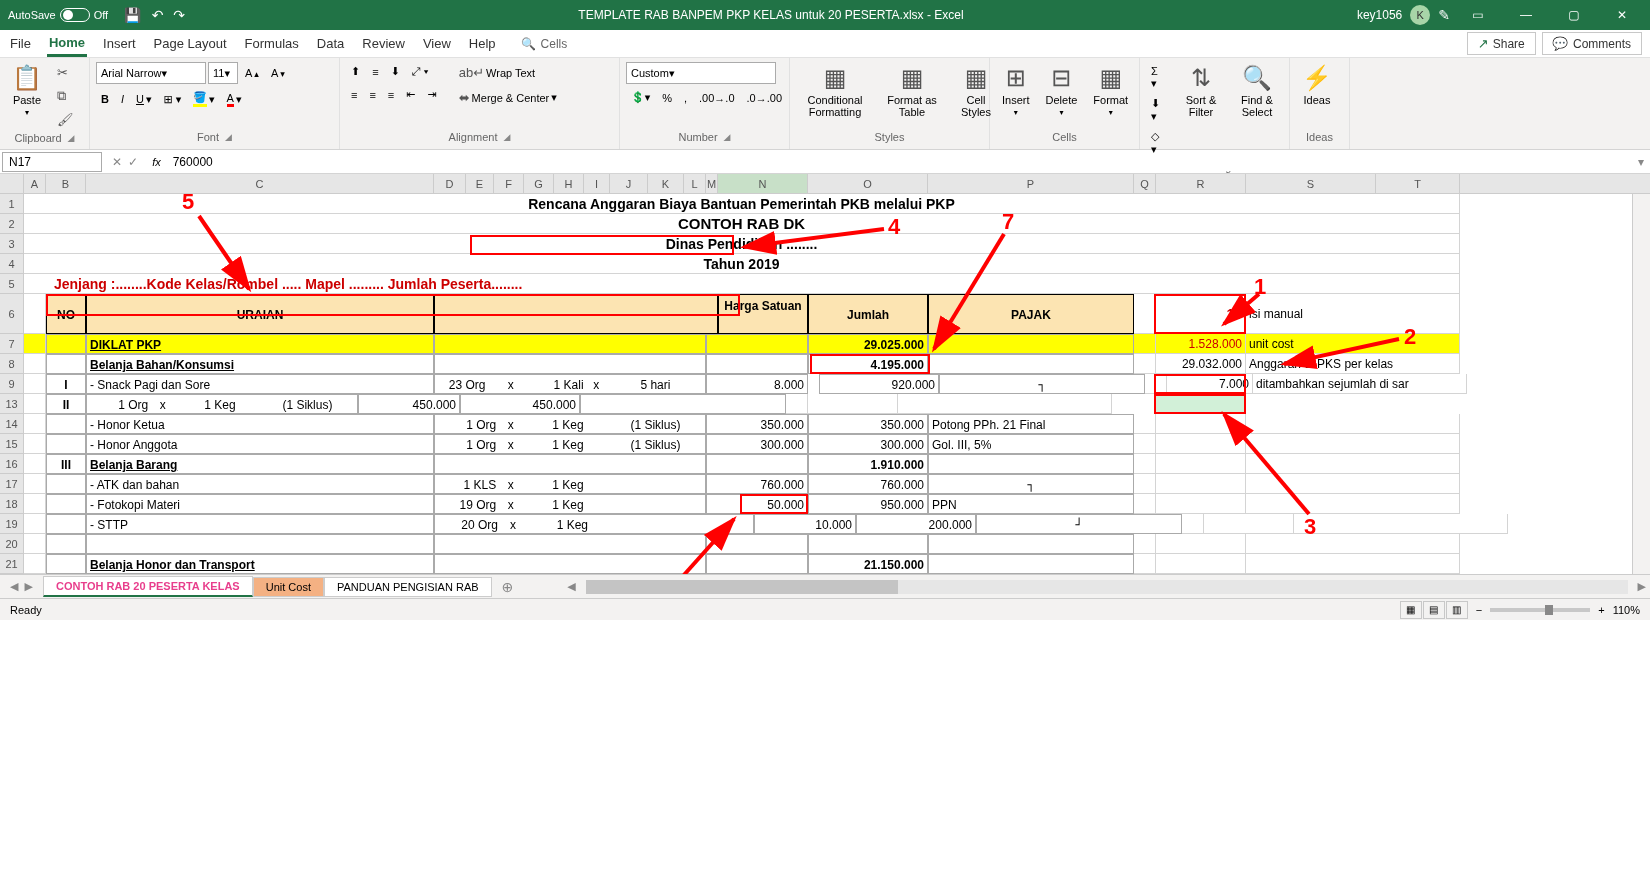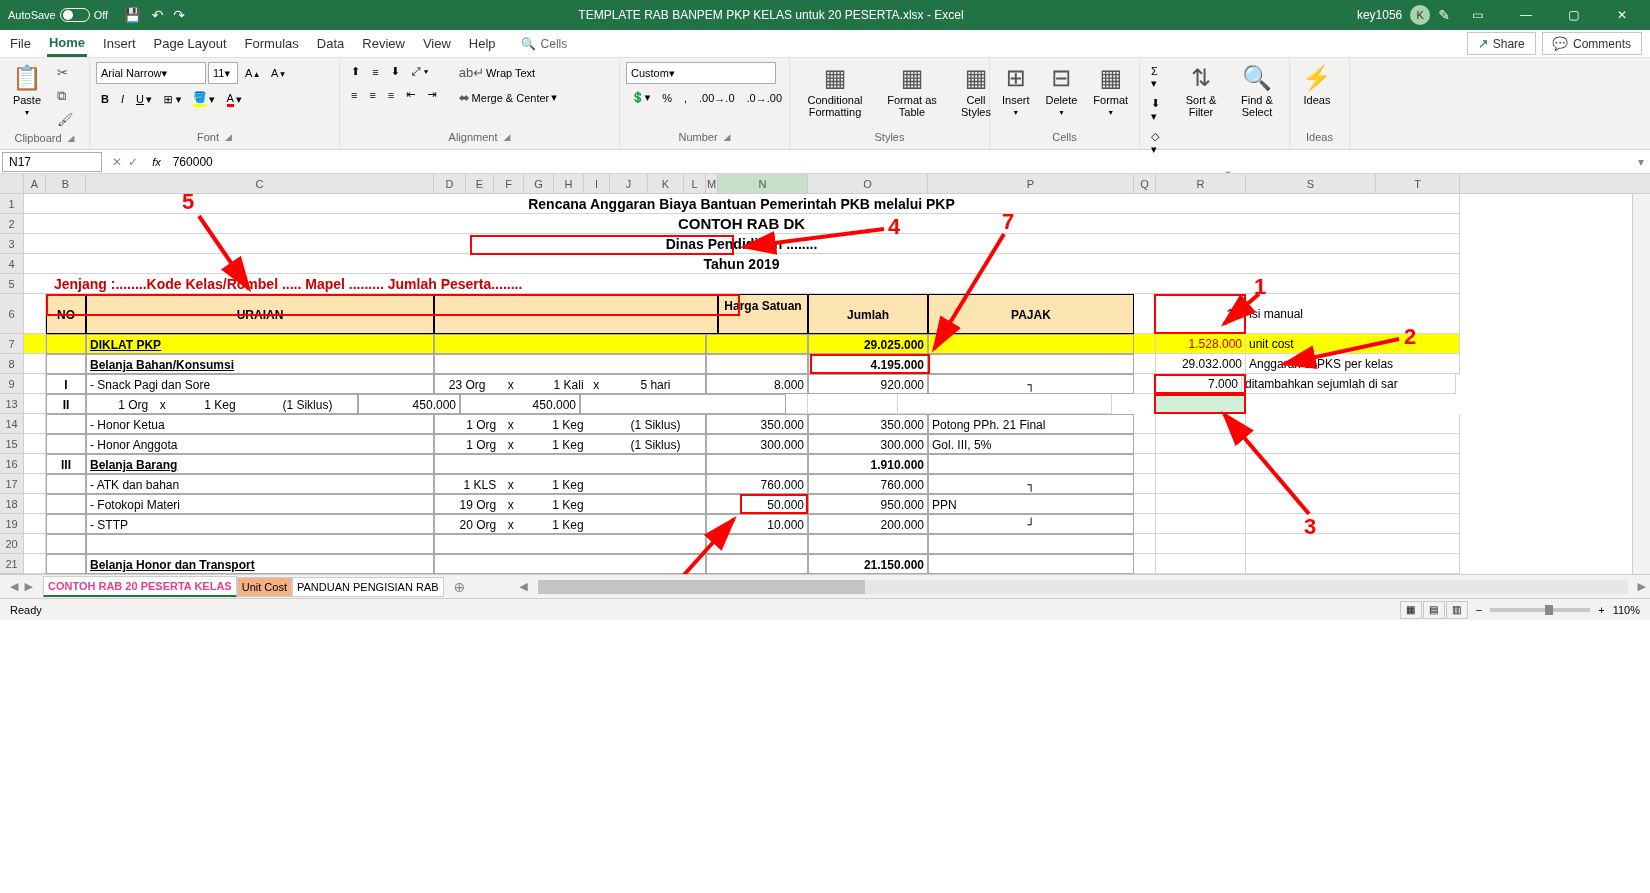--- a/index.html
+++ b/index.html
@@ -65,21 +65,21 @@
 .cell { border-right: 1px solid #d4d4d4; border-bottom: 1px solid #d4d4d4; padding: 0 3px; font-size: 12px; line-height: 20px; overflow: hidden; white-space: nowrap; }
 
 
 .anno-num { position: absolute; color: #f00; font-weight: bold; font-size: 22px; }
 .redbox { border: 2.5px solid #f00; position: absolute; }
 .arrow-svg { position: absolute; pointer-events: none; }
 
 
 .sheet-tabs { display: flex; align-items: center; height: 24px; border-top: 1px solid #ccc; background: #f3f2f1; font-size: 11px; }
 .sheet-nav { display: flex; gap: 6px; padding: 0 10px; color: #888; }
-.sheet-tab { padding: 3px 4px; border: 1px solid #ccc; background: #fff; cursor: pointer; }
+.sheet-tab { padding: 3px 12px; border: 1px solid #ccc; background: #fff; cursor: pointer; }
 .sheet-tab.active { background: #fff; color: #e83e8c; font-weight: bold; border-bottom: 2px solid #217346; }
 .sheet-tab.orange { background: #f4b183; }
 .sheet-tabs .scroll-track { flex: 1; margin: 0 6px; background: #e6e6e6; height: 14px; position: relative; }
 .sheet-tabs .scroll-thumb { position: absolute; left: 0; width: 30%; height: 100%; background: #c4c4c4; }
 
 
 .statusbar { display: flex; align-items: center; justify-content: space-between; height: 22px; background: #f3f2f1; border-top: 1px solid #ccc; font-size: 11px; padding: 0 10px; }
 .status-right { display: flex; align-items: center; gap: 8px; }
 .view-btns { display: flex; gap: 1px; }
 .view-btn { width: 22px; height: 18px; border: 1px solid #c8c8c8; display: flex; align-items: center; justify-content: center; font-size: 10px; }
@@ -461,21 +461,21 @@
             <div class="cell b-all" style="width: 40px; text-align: center; font-weight: bold;">I</div>
             <div class="cell b-all" style="width: 348px;"> - Snack Pagi dan Sore</div>
             <div class="cell b-all" style="width: 272px; display: flex;">
               <span style="width: 60px; text-align: center; display: inline-block;">23 Org</span>
               <span style="width: 30px; text-align: center; display: inline-block;">x</span>
               <span style="width: 60px; text-align: right; display: inline-block;">1 Kali</span>
               <span style="width: 26px; text-align: center; display: inline-block;">x</span>
               <span style="width: 96px; text-align: center; display: inline-block;">5 hari</span>
             </div>
             <div class="cell b-all num-r" style="width: 102px;">8.000</div>
-            <div class="cell b-all num-r" style="width: 120px;">920.000</div>
+            <div class="cell b-all num-r" style="width: 120px; margin-left: 11px;">920.000</div>
             <div class="cell b-all" style="width: 206px; text-align: center; font-family: monospace;">┐</div>
             <div class="cell " style="width: 22px;"></div>
             <div class="cell num-r" style="width: 86px;">7.000</div>
             <div class="cell " style="width: 214px;">ditambahkan sejumlah di sar</div>
           </div>
           <div class="cells-row">
             <div class="cell " style="width: 22px;"></div>
             <div class="cell b-all" style="width: 40px; text-align: center; font-weight: bold;">II</div>
             <div class="cell b-all" style="width: 272px; display: flex;">
               <span style="width: 60px; text-align: right; display: inline-block;">1 Org</span>
@@ -578,21 +578,21 @@
             <div class="cell b-all num-r" style="width: 120px;">950.000</div>
             <div class="cell b-all" style="width: 206px;">PPN</div>
             <div class="cell " style="width: 22px;"></div>
             <div class="cell " style="width: 90px;"></div>
             <div class="cell " style="width: 214px;"></div>
           </div>
           <div class="cells-row">
             <div class="cell " style="width: 22px;"></div>
             <div class="cell b-all" style="width: 40px; text-align: center; font-weight: bold;"></div>
             <div class="cell b-all" style="width: 348px;"> - STTP</div>
-            <div class="cell b-all" style="width: 272px; display: flex;">
+            <div class="cell b-all" style="width: 320px; display: flex;">
               <span style="width: 60px; text-align: right; display: inline-block;">20 Org</span>
               <span style="width: 30px; text-align: center; display: inline-block;">x</span>
               <span style="width: 60px; text-align: right; display: inline-block;">1 Keg</span>
               <span style="width: 26px; text-align: center; display: inline-block;"></span>
               <span style="width: 96px; text-align: center; display: inline-block;"></span>
             </div>
             <div class="cell b-all num-r" style="width: 102px;">10.000</div>
             <div class="cell b-all num-r" style="width: 120px;">200.000</div>
             <div class="cell b-all" style="width: 206px; text-align: center; font-family: monospace;">┘</div>
             <div class="cell " style="width: 22px;"></div>

